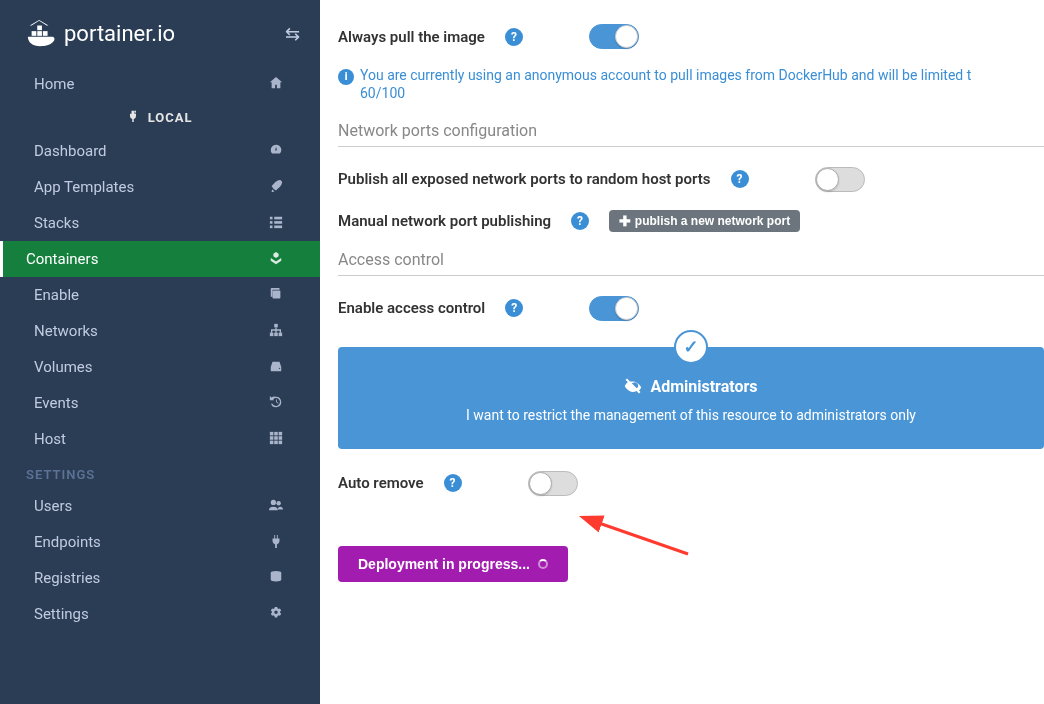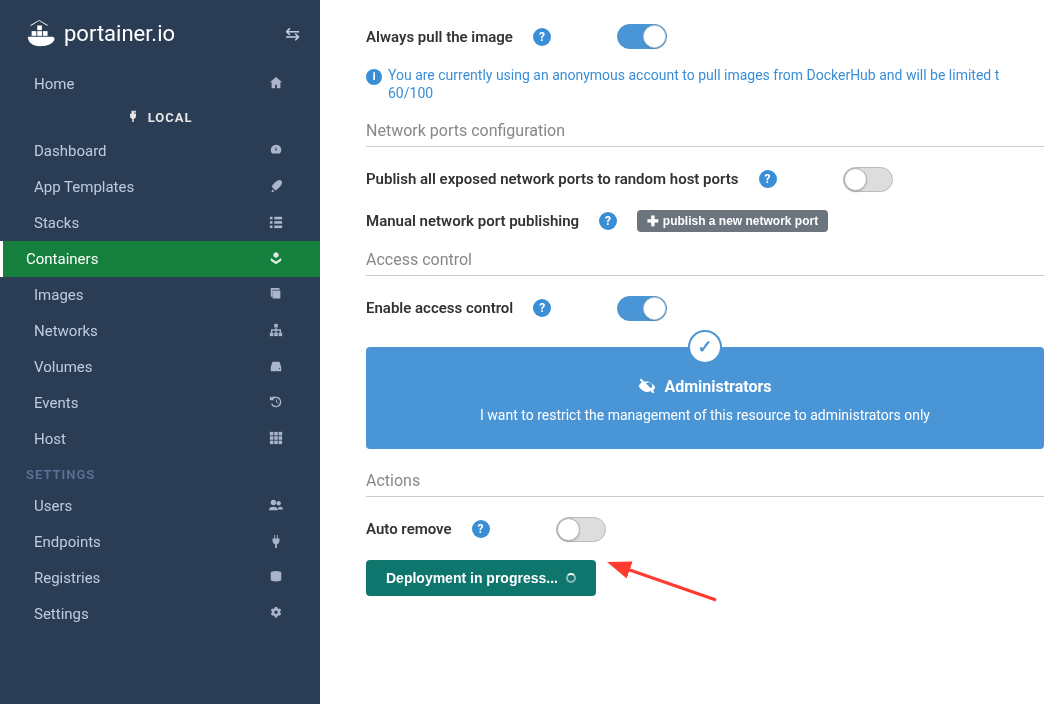--- a/index.html
+++ b/index.html
@@ -13,21 +13,21 @@
 .logo-svg { width: 30px; height: 30px; }
 .collapse-icon { color: #c1cbe0; font-size: 18px; cursor: pointer; }
 .nav-item { display: flex; align-items: center; justify-content: space-between; padding: 9px 34px; font-size: 15px; cursor: pointer; }
 .nav-item.active { background: #15803d; border-left: 3px solid #fff; padding-left: 23px; color: #fff; }
 .nav-section { text-align: center; padding: 8px 0; font-size: 13px; font-weight: 700; letter-spacing: 1px; color: #e5e5e5; }
 .nav-section .plug { margin-right: 4px; }
 .nav-heading { padding: 10px 26px 6px; font-size: 13px; letter-spacing: 1px; color: #5b7296; font-weight: 600; }
 .nav-icon { font-size: 14px; opacity: 0.85; width: 20px; text-align: center; }
 
 
-.main { flex: 1; padding: 24px 0 24px 46px; overflow: hidden; }
+.main { flex: 1; padding: 24px 0 24px 18px; overflow: hidden; }
 .form-row { display: flex; align-items: center; gap: 20px; margin-bottom: 18px; }
 .form-label { font-size: 15px; font-weight: 600; color: #333; }
 .help-icon { display: inline-flex; width: 18px; height: 18px; border-radius: 50%; background: #3a8ed6; color: #fff; font-size: 12px; font-weight: 700; align-items: center; justify-content: center; cursor: pointer; }
 
 .info-banner { color: #3a8ed6; font-size: 14px; margin-bottom: 20px; }
 .info-icon { display: inline-flex; width: 16px; height: 16px; border-radius: 50%; background: #3a8ed6; color: #fff; font-size: 10px; font-weight: 900; align-items: center; justify-content: center; margin-right: 6px; }
 
 .section-title { font-size: 16px; color: #888; border-bottom: 1px solid #ccc; padding-bottom: 6px; margin-bottom: 20px; margin-top: 6px; }
 
 
@@ -38,21 +38,21 @@
 
 .pill-btn { background: #6c757d; color: #fff; font-size: 12px; font-weight: 600; padding: 3px 10px; border-radius: 4px; border: none; cursor: pointer; display: inline-flex; align-items: center; gap: 4px; }
 .pill-plus { font-size: 14px; }
 
 
 .access-card { background: #4a95d6; color: #fff; border-radius: 4px; padding: 14px 20px 26px; text-align: center; position: relative; margin-top: 26px; margin-bottom: 22px; }
 .access-check { position: absolute; top: -17px; left: 50%; transform: translateX(-50%); width: 34px; height: 34px; border: 2px solid #4a95d6; border-radius: 50%; background: #fff; color: #4a95d6; display: flex; align-items: center; justify-content: center; font-size: 18px; font-weight: 900; }
 .access-title { font-size: 16px; font-weight: 700; margin-top: 16px; margin-bottom: 8px; display: flex; justify-content: center; gap: 8px; }
 .access-desc { font-size: 14px; }
 
-.deploy-btn { background: #0f766e; color: #fff; border: none; padding: 10px 20px; border-radius: 4px; font-size: 14px; font-weight: 600; cursor: pointer; display: inline-flex; align-items: center; gap: 8px; }
+.deploy-btn { background: #a21caf; color: #fff; border: none; padding: 10px 20px; border-radius: 4px; font-size: 14px; font-weight: 600; cursor: pointer; display: inline-flex; align-items: center; gap: 8px; margin-top: 32px; }
 .spinner { width: 10px; height: 10px; border: 2px solid rgba(255,255,255,0.5); border-top-color: #fff; border-radius: 50%; display: inline-block; }
 
 
 .arrow { position: absolute; pointer-events: none; }
 .arrow svg { overflow: visible; }
 </style>
 </head>
 <body>
 
 <div class="app">
@@ -115,21 +115,21 @@
               <rect x="6" y="12" width="9" height="3"></rect>
             </svg></span>
         </div>
         <div class="nav-item active">
           <span>Containers</span>
           <span class="nav-icon"><svg width="14" height="14" viewBox="0 0 16 16" fill="currentColor">
               <path d="M8 1l3 2v3L8 8 5 6V3zM2 8l3 2v3l-3-2zM14 8l-3 2v3l3-2zM5 10l3 2 3-2v3l-3 2-3-2z"></path>
             </svg></span>
         </div>
         <div class="nav-item">
-          <span>Images</span>
+          <span>Enable</span>
           <span class="nav-icon"><svg width="14" height="14" viewBox="0 0 16 16" fill="currentColor">
               <rect x="4" y="4" width="9" height="9" rx="1"></rect>
               <path d="M3 1h9v2H4v8H2V2a1 1 0 0 1 1-1z"></path>
             </svg></span>
         </div>
         <div class="nav-item">
           <span>Networks</span>
           <span class="nav-icon"><svg width="14" height="14" viewBox="0 0 16 16" fill="currentColor">
               <rect x="6" y="1" width="4" height="4"></rect>
               <rect x="1" y="11" width="4" height="4"></rect>
@@ -252,21 +252,20 @@
         <span>
           <svg width="18" height="18" viewBox="0 0 24 24" fill="currentColor">
               <path d="M2 4l2-2 18 18-2 2-3.3-3.3A11 11 0 0 1 12 20C5 20 1 12 1 12a19 19 0 0 1 4.2-5.3L2 4zm10 2c7 0 11 8 11 8a19 19 0 0 1-3.1 4.2l-3-3A4 4 0 0 0 12 8c-.6 0-1.2.1-1.8.4L7.9 6.1A11 11 0 0 1 12 6z"></path>
             </svg>
         </span>
         <span>Administrators</span>
       </div>
       <div class="access-desc">I want to restrict the management of this resource to administrators only</div>
     </div>
 
-    <div class="section-title">Actions</div>
 
     <div class="form-row">
       <span class="form-label">Auto remove</span>
       <span class="help-icon">?</span>
       <span style="width:26px"></span>
       <div class="toggle">
           <div class="knob"></div>
         </div>
     </div>
 

